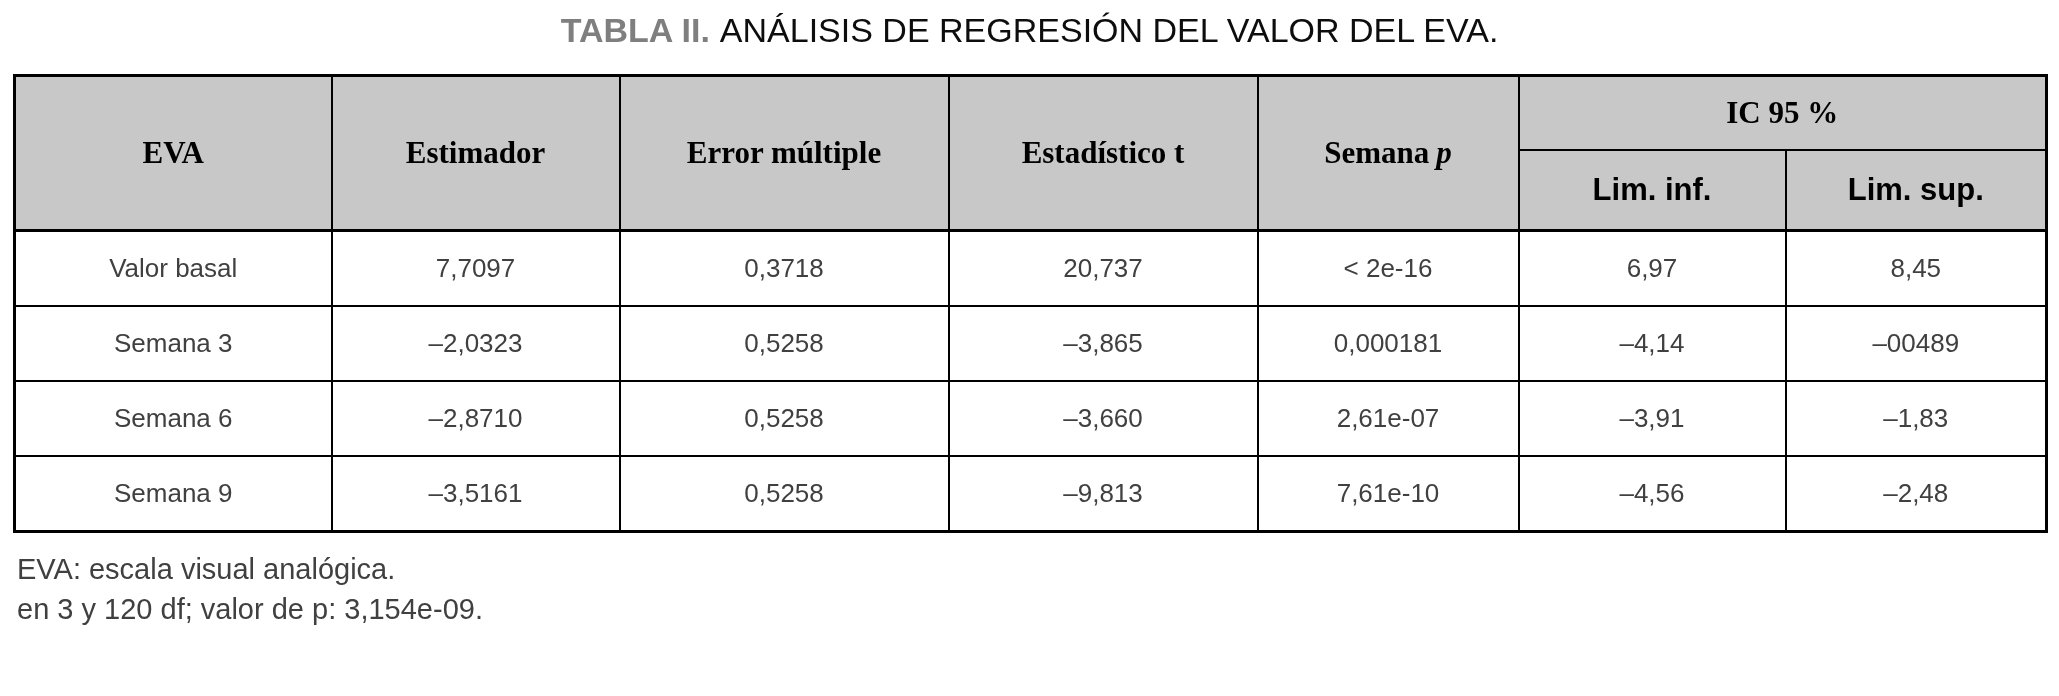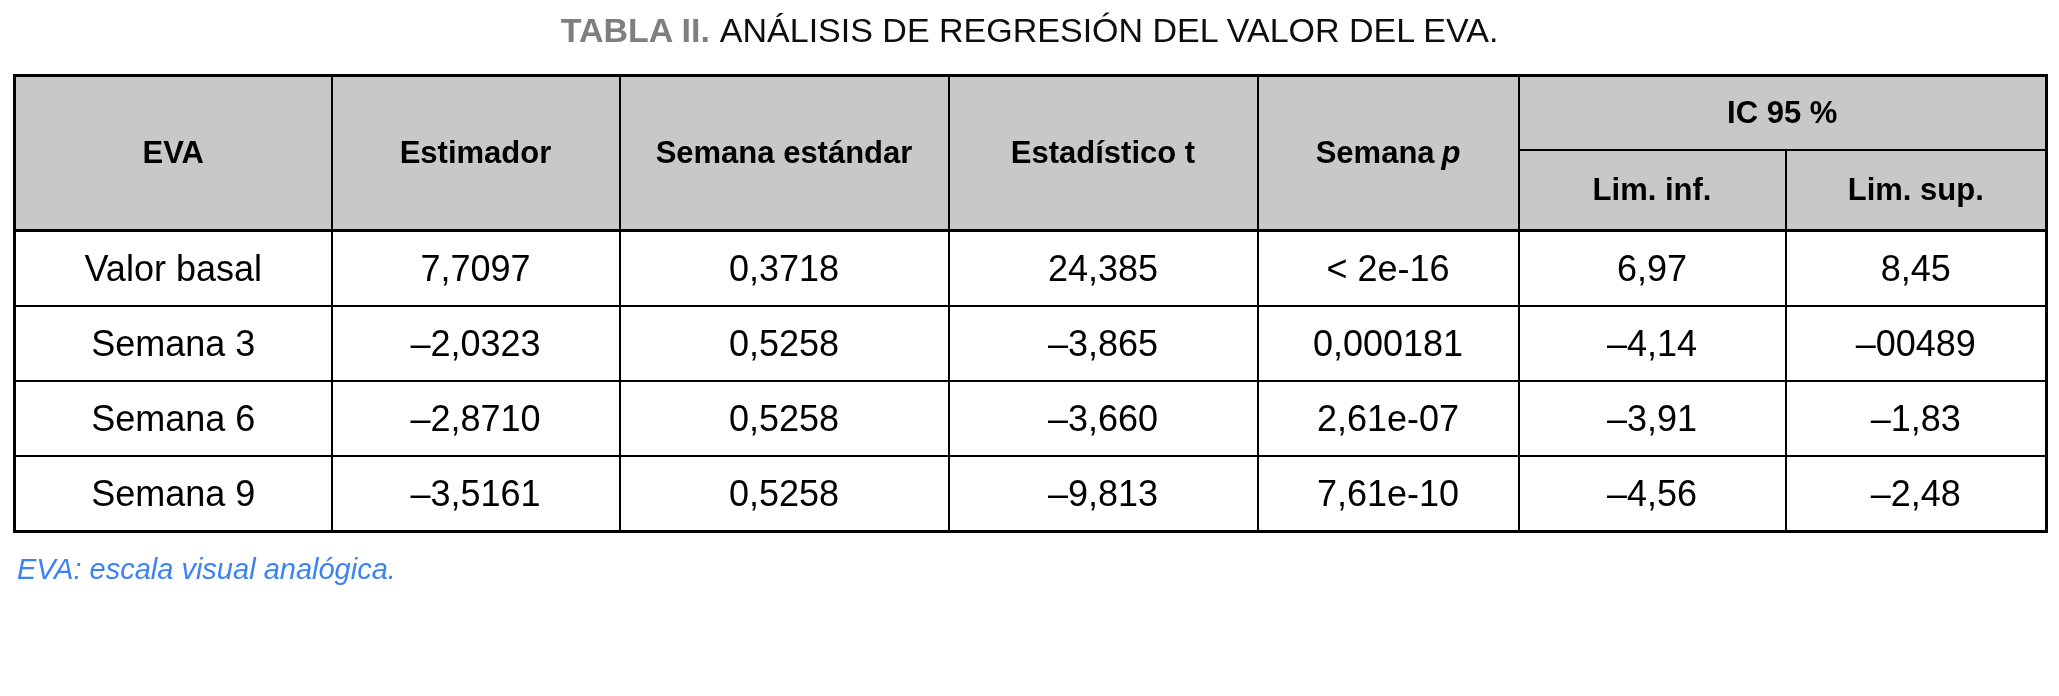--- a/index.html
+++ b/index.html
@@ -48,38 +48,37 @@
   }
   table.regression thead {
     border-bottom: 3px solid #000000;
   }
   table.regression thead th {
     background: #c8c8c8;
     font-weight: bold;
     font-size: 31px;
     color: #000000;
   }
-  tr.head-top th { height: 72px; }
+  tr.head-top th { height: 72px; font-family: Liberation Serif, serif; }
   tr.head-sub th { height: 78px; }
   table.regression tbody td {
     height: 73px;
-    font-size: 36px;
-    color: #000000;
+    font-size: 26px;
+    color: #404040;
     background: #ffffff;
   }
   .valor-p-italic {
     font-style: italic;
     margin-left: 0.22em;
   }
   .footnotes {
     margin: 16px 0 9px 17px;
-    font-style: italic;
     font-size: 29px;
     line-height: 40px;
-    color: #3b82f6;
+    color: #404040;
   }
 </style>
 </head>
 <body>
 
 <div class="page">
 
   <div class="title">
     <span class="title-label">TABLA II.</span><span class="title-text">ANÁLISIS DE REGRESIÓN DEL VALOR DEL EVA.</span>
   </div>
@@ -91,36 +90,36 @@
       <col style="width:329px">
       <col style="width:309px">
       <col style="width:261px">
       <col style="width:267px">
       <col style="width:261px">
     </colgroup>
     <thead>
       <tr class="head-top">
         <th rowspan="2">EVA</th>
         <th rowspan="2">Estimador</th>
-        <th rowspan="2">Semana estándar</th>
+        <th rowspan="2">Error múltiple</th>
         <th rowspan="2">Estadístico t</th>
         <th rowspan="2"><span>Semana</span><span class="valor-p-italic">p</span></th>
         <th colspan="2">IC 95 %</th>
       </tr>
       <tr class="head-sub">
         <th>Lim. inf.</th>
         <th>Lim. sup.</th>
       </tr>
     </thead>
     <tbody>
       <tr>
         <td>Valor basal</td>
         <td>7,7097</td>
         <td>0,3718</td>
-        <td>24,385</td>
+        <td>20,737</td>
         <td>&lt; 2e-16</td>
         <td>6,97</td>
         <td>8,45</td>
       </tr>
       <tr>
         <td>Semana 3</td>
         <td>–2,0323</td>
         <td>0,5258</td>
         <td>–3,865</td>
         <td>0,000181</td>
@@ -143,15 +142,16 @@
         <td>–9,813</td>
         <td>7,61e-10</td>
         <td>–4,56</td>
         <td>–2,48</td>
       </tr>
     </tbody>
   </table>
 
   <div class="footnotes">
     <div>EVA: escala visual analógica.</div>
+    <div>en 3 y 120 df; valor de p: 3,154e-09.</div>
   </div>
 
 </div>
 
 </body></html>

